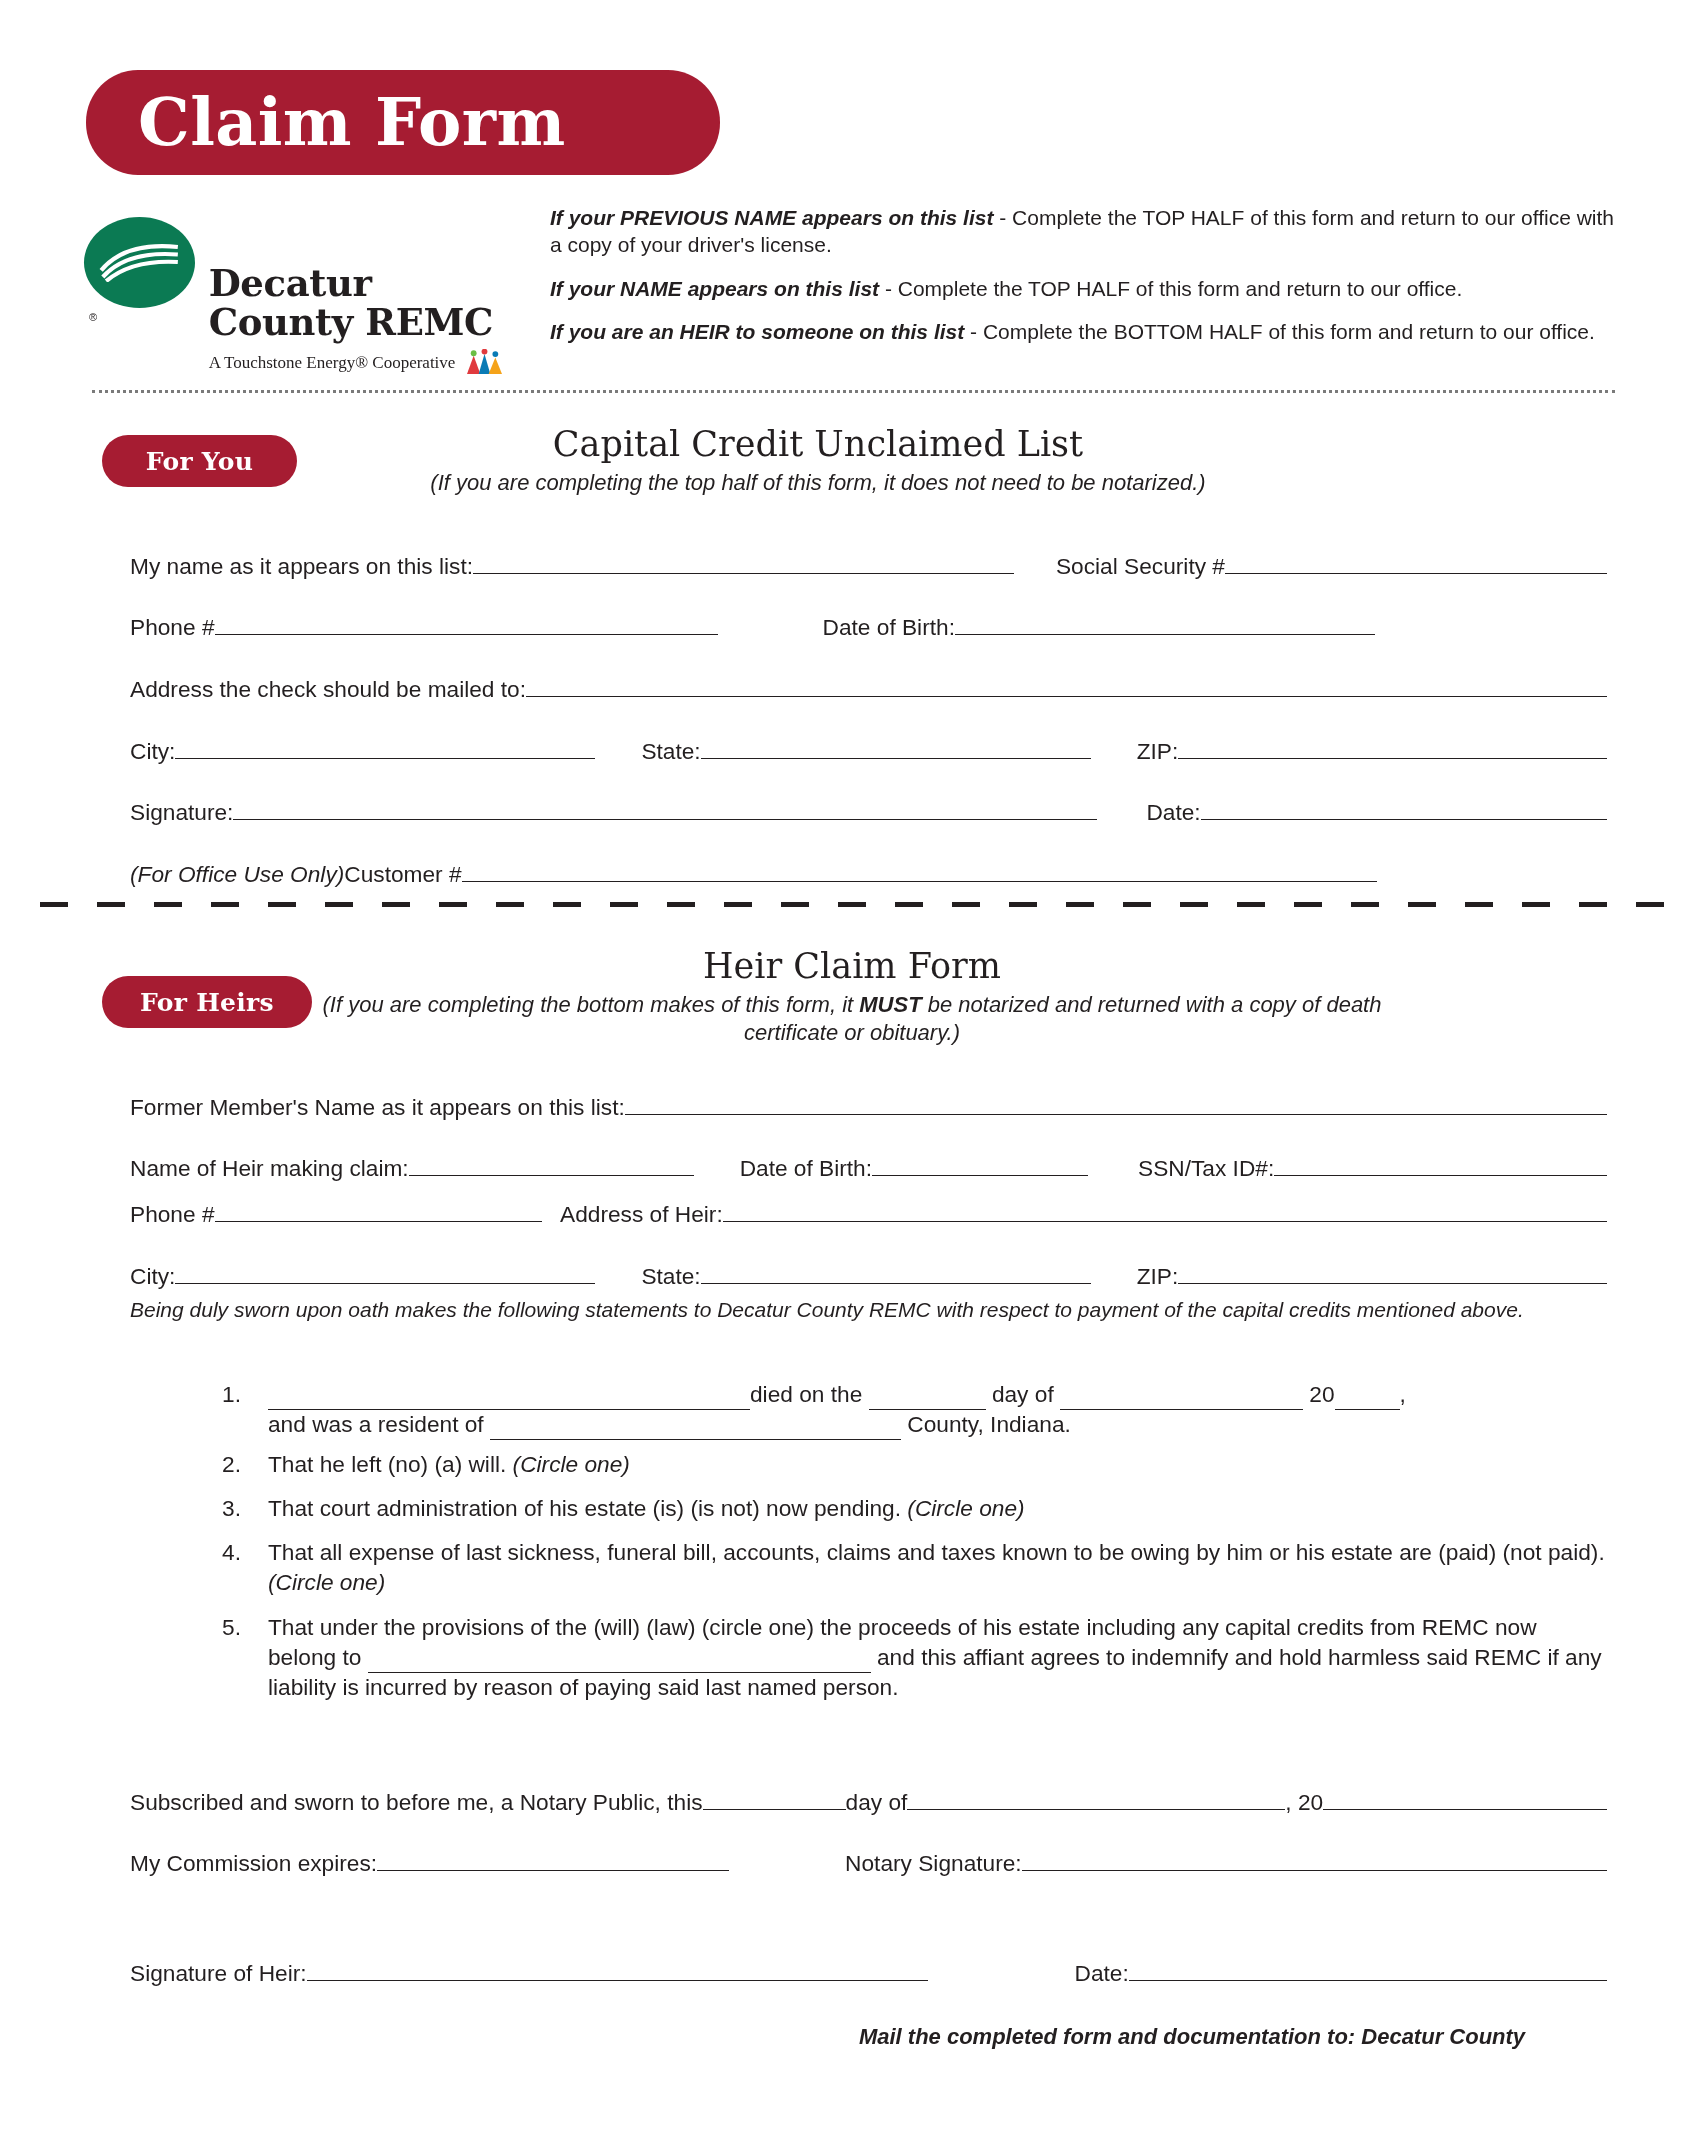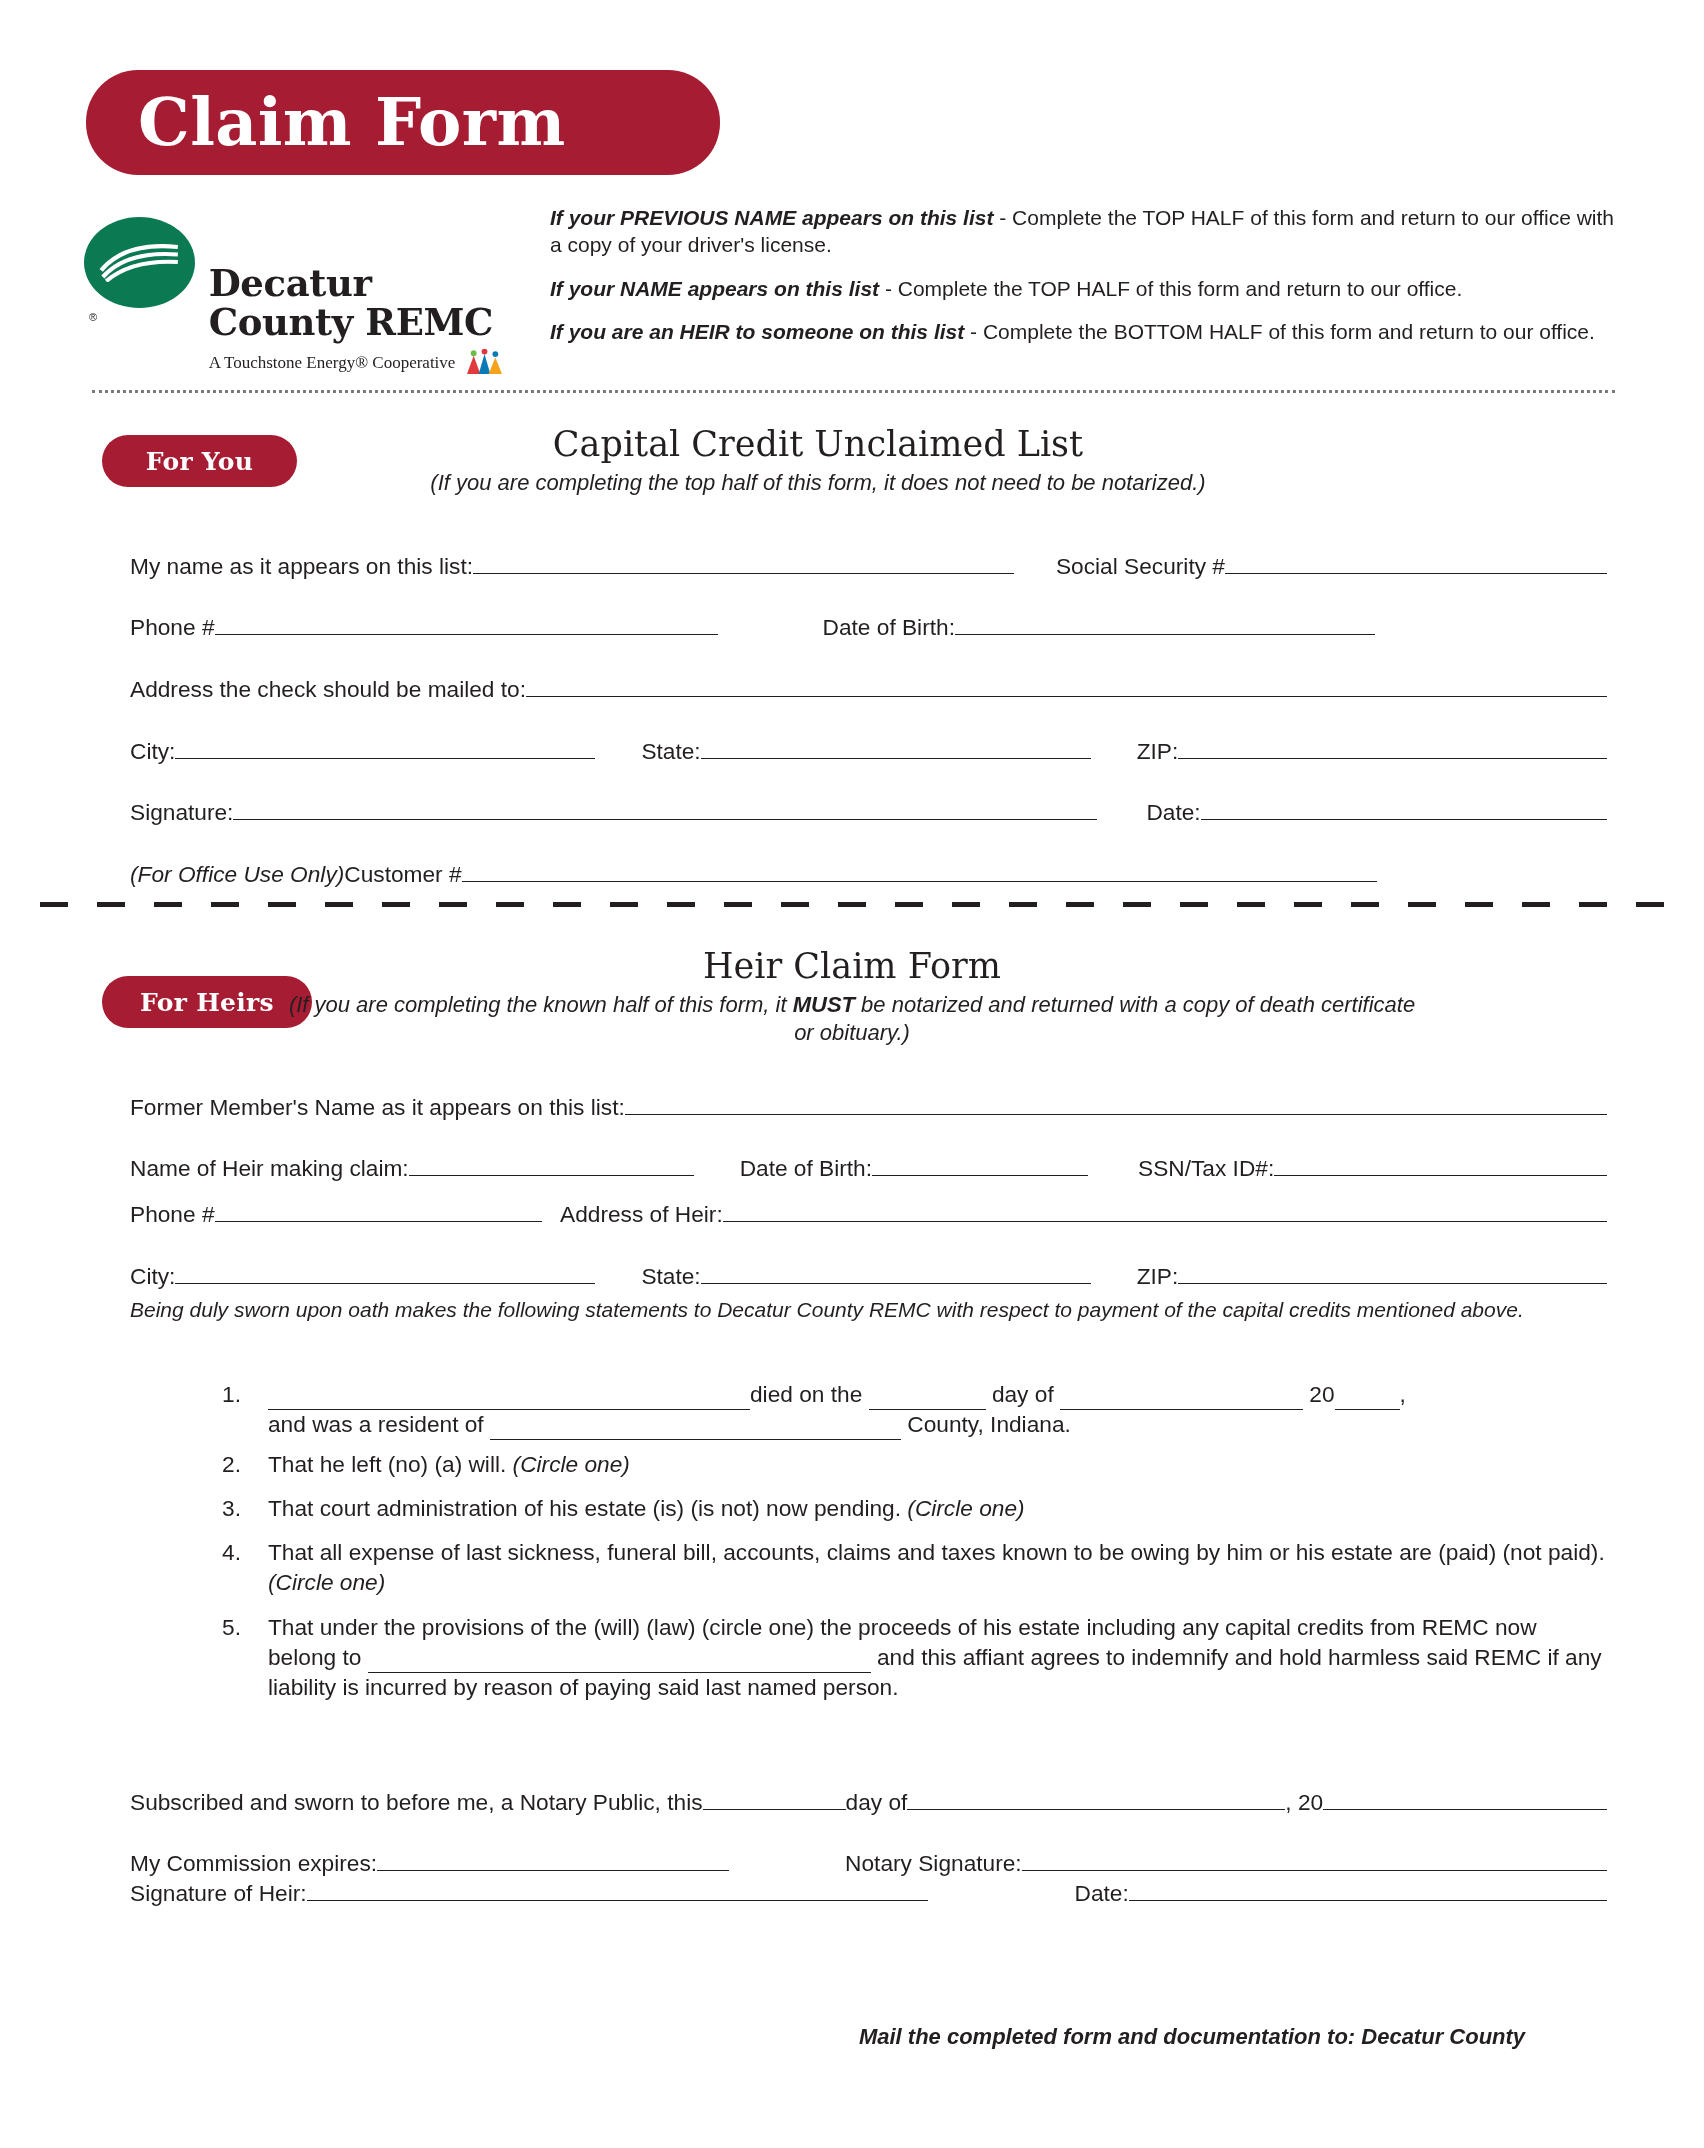--- a/index.html
+++ b/index.html
@@ -385,21 +385,21 @@
     </div>
   </div>
 
   <div class="dash-sep"></div>
 
   <div class="pill pill-for-heirs">
     <span>For Heirs</span>
   </div>
   <div class="section-head head-heirs">
     <div class="head-title">Heir Claim Form</div>
-    <div class="head-sub"><span>(If you are completing the known half of this form, it </span><b>MUST</b><span> be notarized and returned with a copy of death certificate or obituary.)</span></div>
+    <div class="head-sub"><span>(If you are completing the bottom makes of this form, it </span><b>MUST</b><span> be notarized and returned with a copy of death certificate or obituary.)</span></div>
   </div>
 
   <div class="form-area" style="top:1091px;left:130px;width:1477px;">
 
     <div class="frow" style="margin-bottom:32px;">
       <span class="lbl">Former Member's Name as it appears on this list:</span>
       <span class="fill grow"></span>
     </div>
 
     <div class="frow" style="margin-bottom:16px;">
@@ -470,21 +470,21 @@
 
     <div class="frow" style="margin-bottom:32px;">
       <span class="lbl">Subscribed and sworn to before me, a Notary Public, this </span>
       <span class="fill" style="width:143px;"></span>
       <span class="lbl"> day of </span>
       <span class="fill" style="width:378px;"></span>
       <span class="lbl">, 20</span>
       <span class="fill grow"></span>
     </div>
 
-    <div class="frow" style="">
+    <div class="frow" style="margin-bottom:80px;">
       <span class="lbl">My Commission expires:</span>
       <span class="fill" style="width:352px;"></span>
       <span class="gap" style="width:116px;"></span>
       <span class="lbl">Notary Signature:</span>
       <span class="fill grow"></span>
     </div>
 
     <div class="frow">
       <span class="lbl">Signature of Heir:</span>
       <span class="fill" style="width:621px;"></span>

